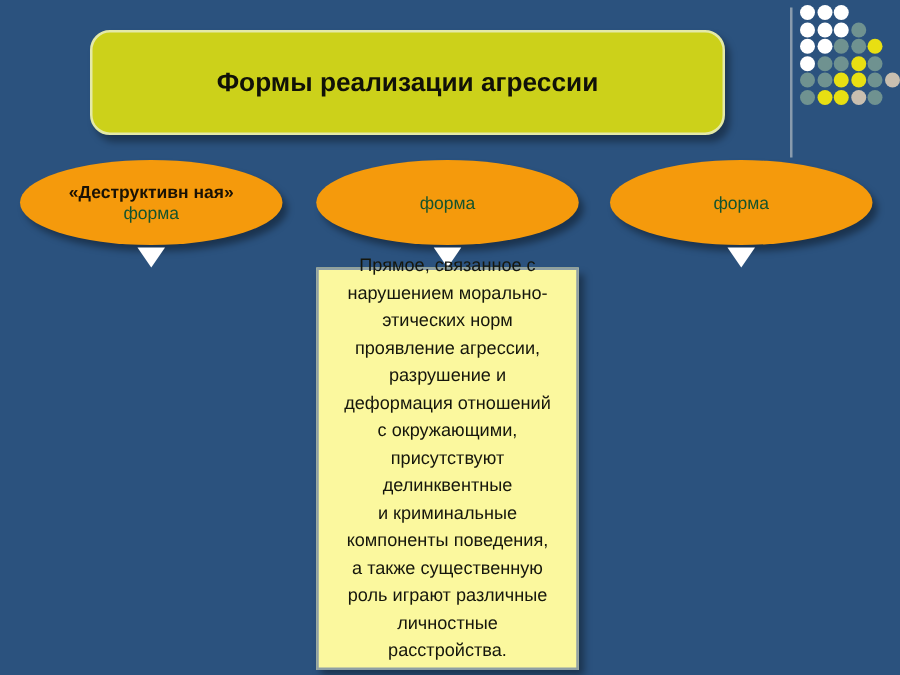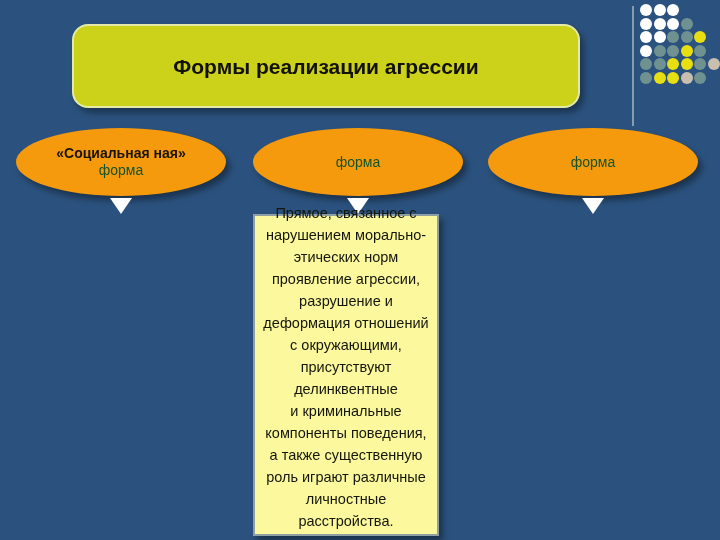--- a/index.html
+++ b/index.html
@@ -122,21 +122,21 @@
     border-top: 16px solid #ffffff;
   }
   #connector-constructive { left: 110px; }
   #connector-destructive  { left: 347px; }
   #connector-deficit      { left: 582px; }
 
   
   .panel {
     position: absolute;
     top: 214px;
-    width: 186px;
+    width: 210px;
     height: 322px;
     background: #fbf89e;
     border: 2px solid #8fa0a4;
     box-shadow: 4px 5px 6px rgba(0,0,0,.38);
     box-sizing: border-box;
     display: flex;
     align-items: center;
     justify-content: center;
   }
   #panel-constructive { left: 16px; }
@@ -197,21 +197,21 @@
       <div class="dot" style="left: 27px; top: 67.5px; background: rgb(232, 223, 18);"></div>
       <div class="dot" style="left: 40.5px; top: 67.5px; background: rgb(201, 191, 176);"></div>
       <div class="dot" style="left: 54px; top: 67.5px; background: rgb(111, 146, 144);"></div>
     </div>
 
   <div id="title-box">
     <div class="tline">Формы реализации агрессии</div>
   </div>
 
   <div class="ellipse" id="ellipse-constructive">
-    <div class="e-strong">«Социальная
+    <div class="e-strong">«Деструктивн
 ная»</div>
     <div class="e-plain">форма</div>
   </div>
   <div class="connector" id="connector-constructive"></div>
 
   <div class="ellipse" id="ellipse-destructive">
     <div class="e-plain">форма</div>
   </div>
   <div class="connector" id="connector-destructive"></div>
   <div class="panel" id="panel-destructive">

